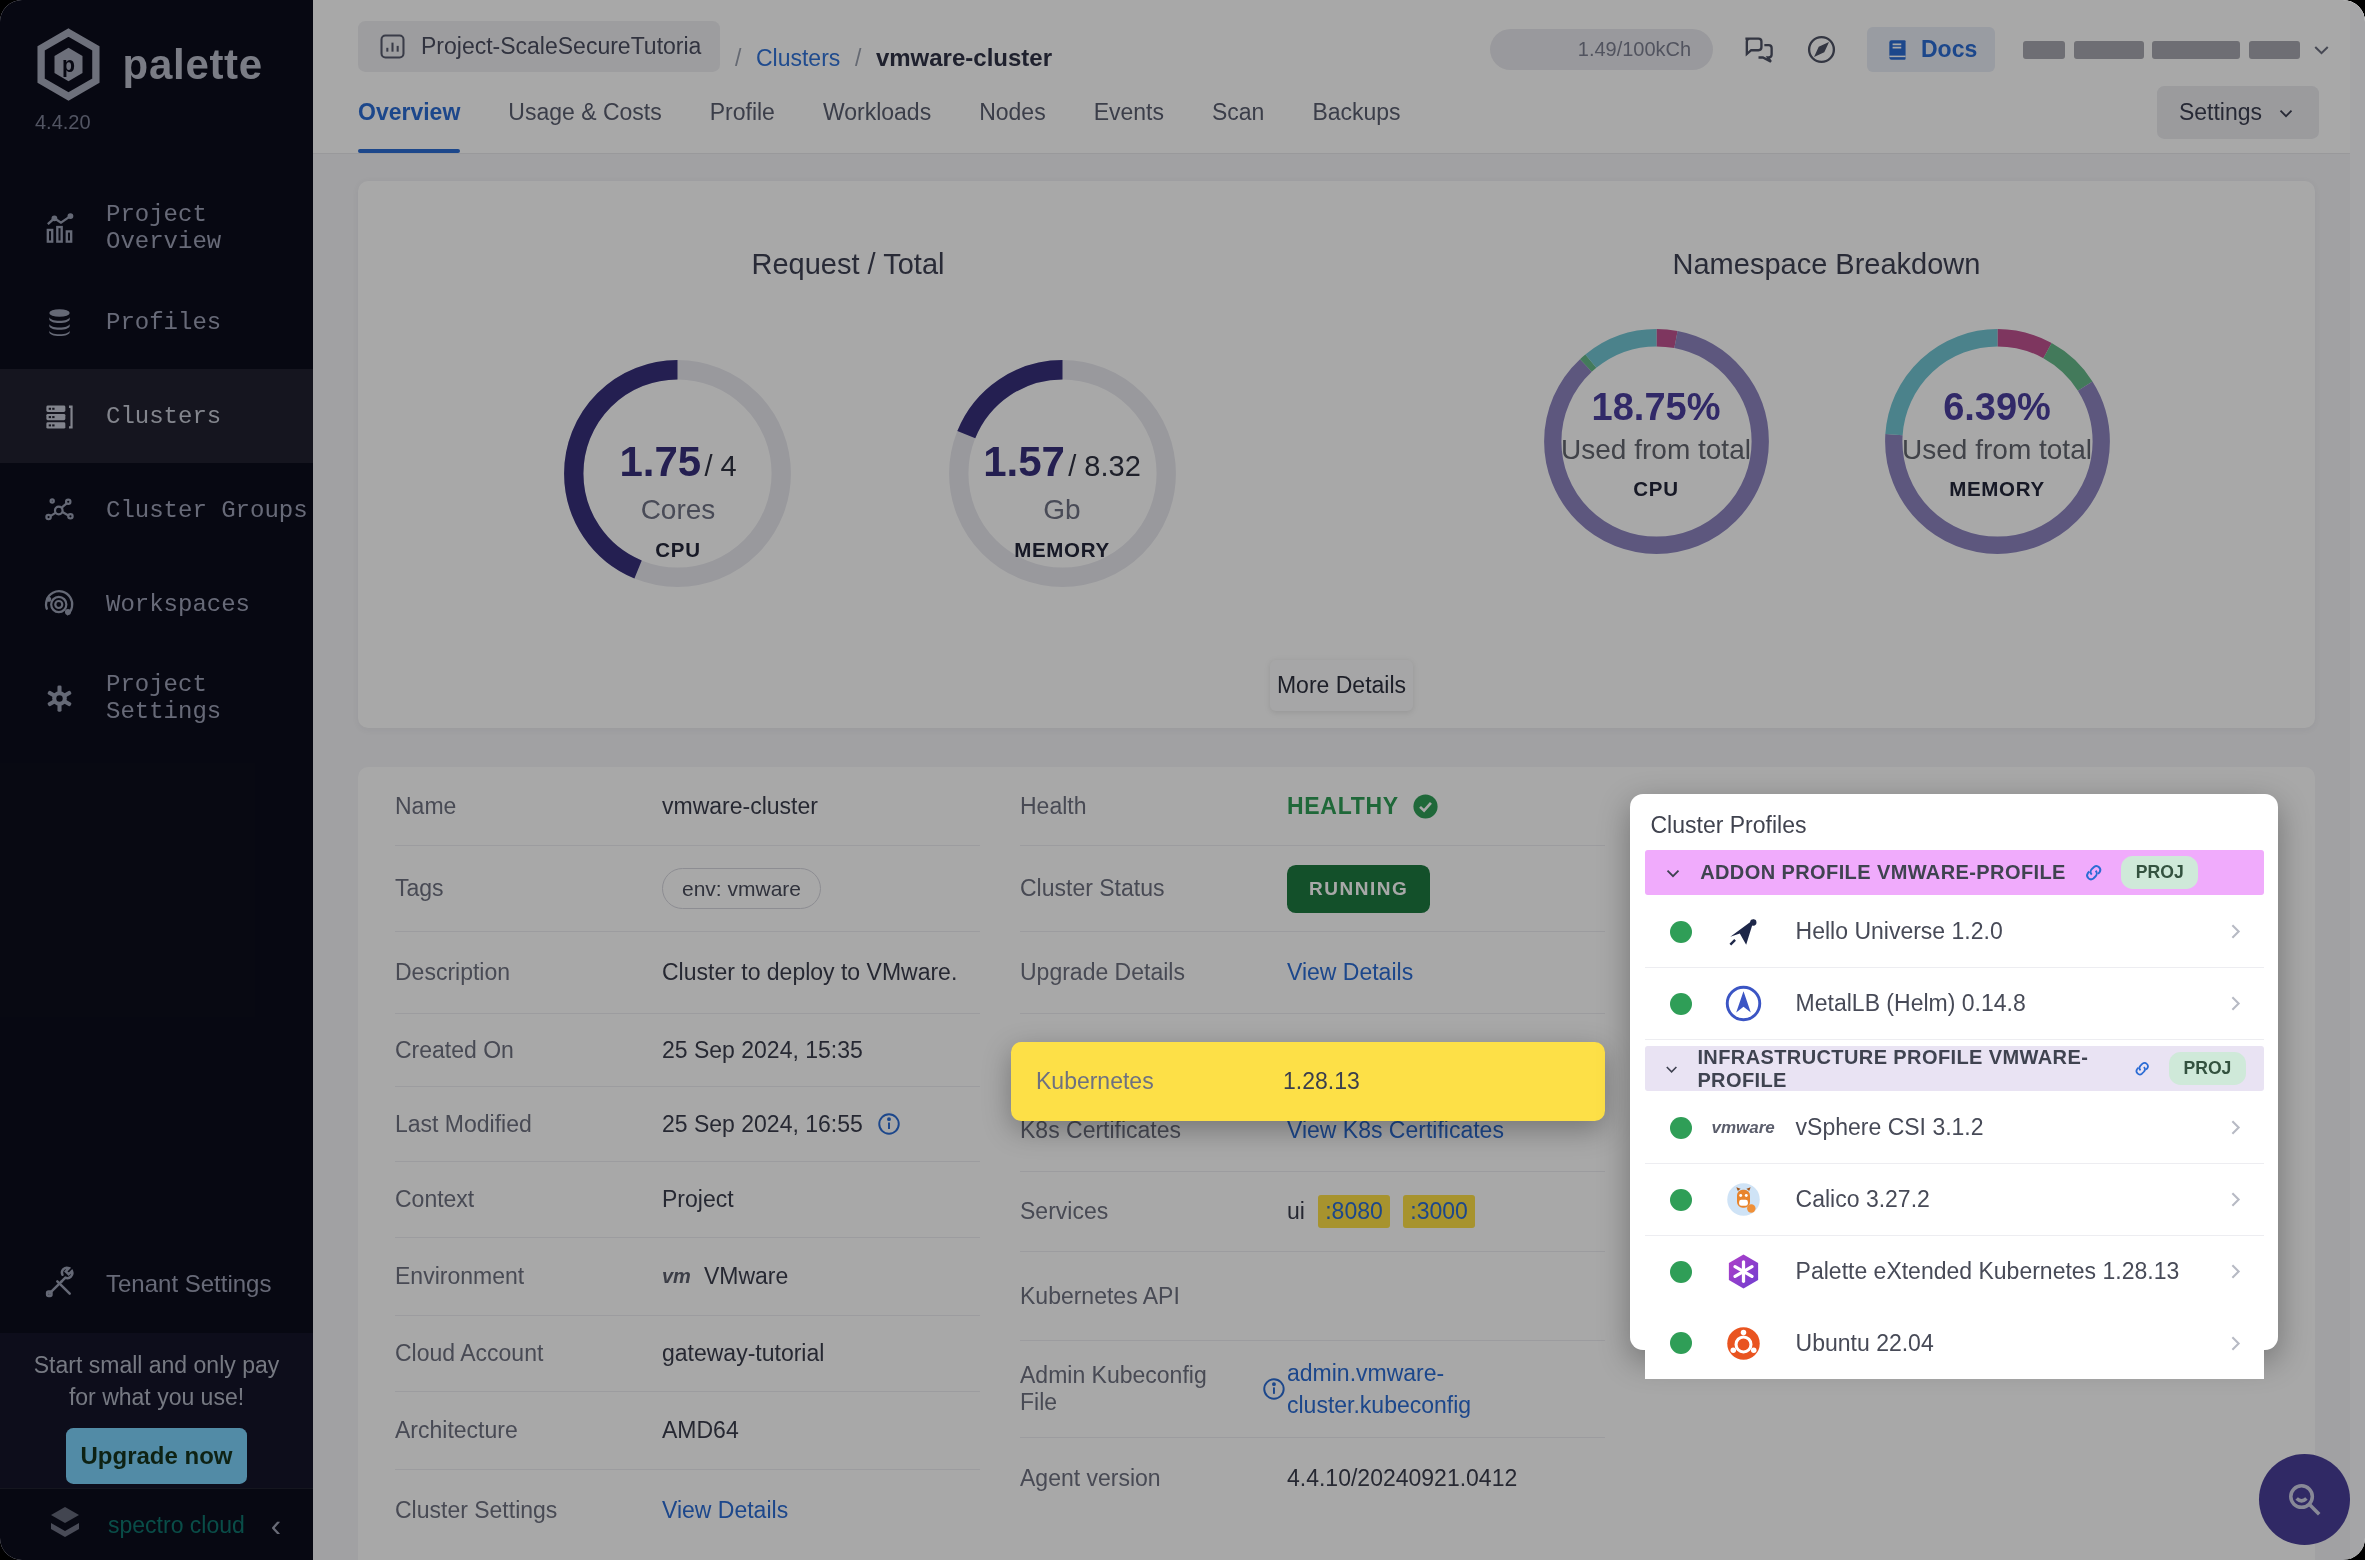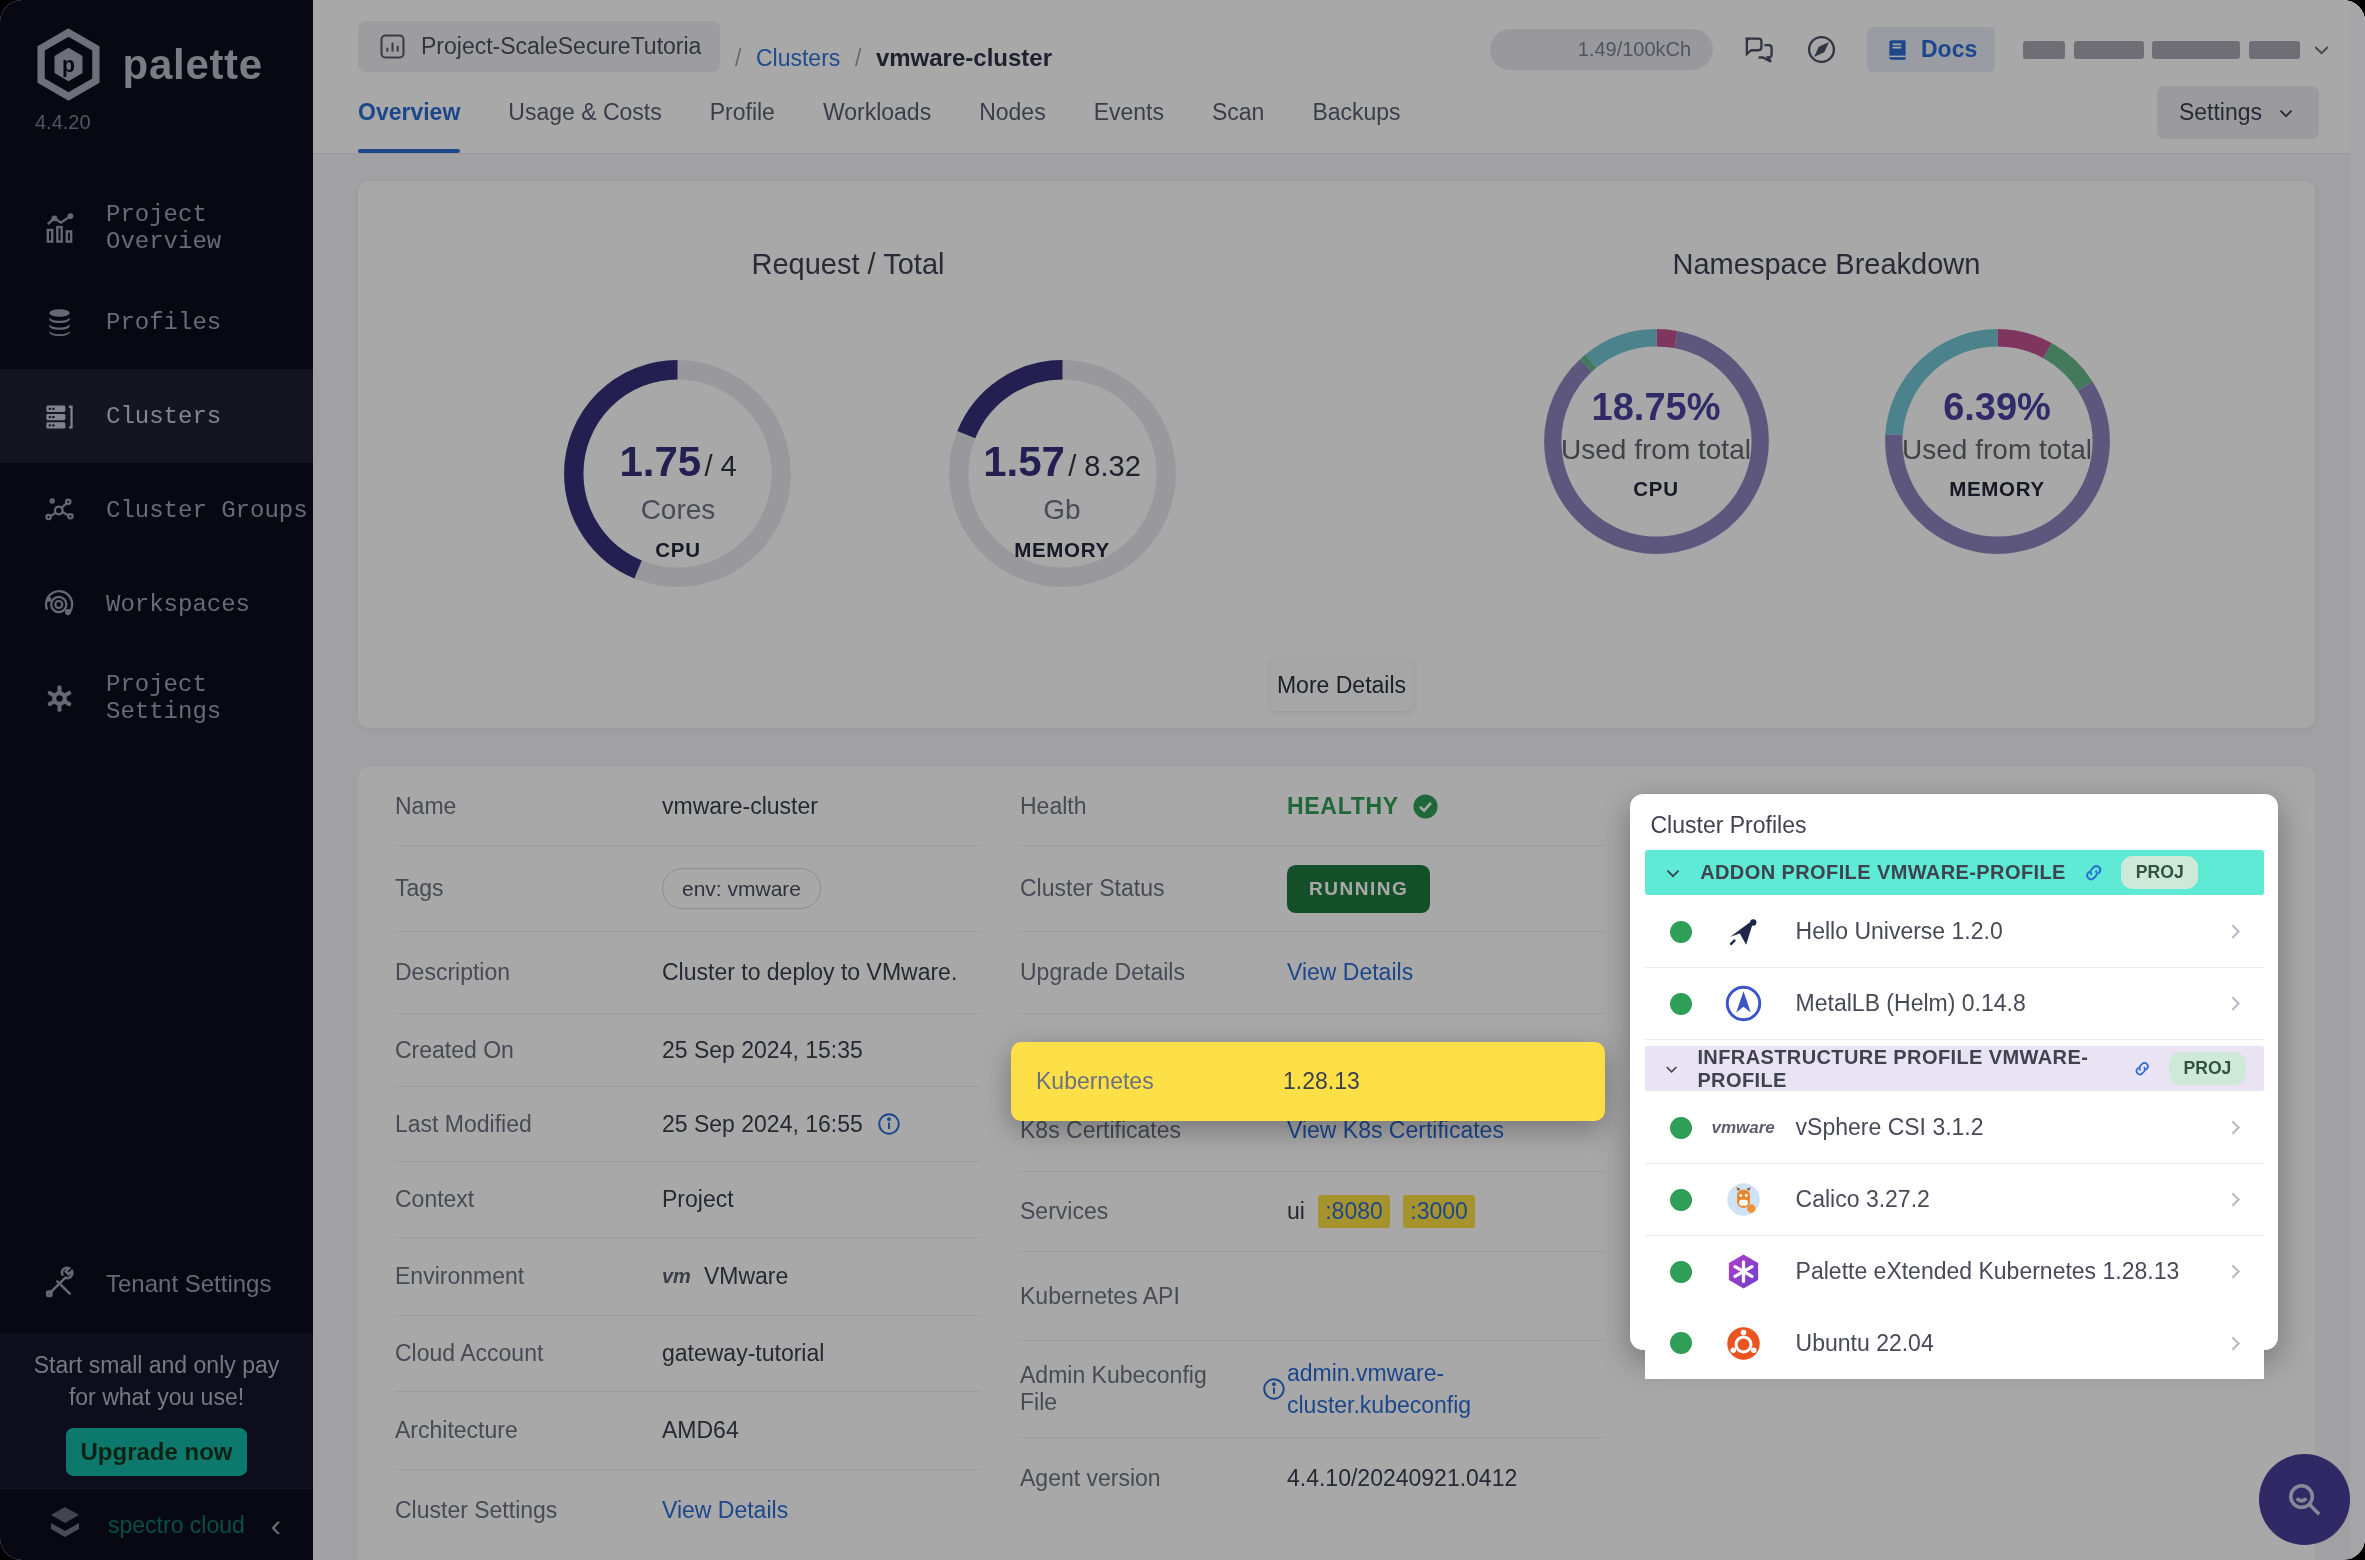--- a/index.html
+++ b/index.html
@@ -14,21 +14,21 @@
   .version { position:absolute; left:35px; top:111px; font-size:20px; color:#7c8095; }
   .nav { position:absolute; left:0; top:181px; width:313px;font-family:Liberation Mono, monospace; }
   .nav-item { height:94px; display:flex; align-items:center; padding-left:42px; gap:29px; cursor:pointer; }
   .nav-item .lbl { font-size:24px; color:#9da1b6; }
   .nav-item.active { background:#20212f; }
   .nav-item.active .lbl { color:#c7cad6; }
   .nav-icon { width:35px; height:35px; flex:0 0 35px; }
   .tenant { position:absolute; left:0; top:1238px; width:313px; height:91px; display:flex; align-items:center; padding-left:42px; gap:29px; cursor:pointer; }
   .promo { position:absolute; left:0; top:1333px; width:313px; height:155px; background:#14152a; text-align:center; padding-top:16px; }
   .promo .ptext { font-size:23px; color:#b4b8c6; line-height:32px; }
-  .upgrade-btn { margin:14.6px auto 0; width:181px; height:48px; background:#14b8a6; border:none; border-radius:7.3px; font-size:24px; font-weight:600; color:#16351f; cursor:pointer; display:block; font-family:inherit; }
+  .upgrade-btn { margin:14.6px auto 0; width:181px; height:56px; background:#7dd3fc; border:none; border-radius:7.3px; font-size:24px; font-weight:600; color:#16351f; cursor:pointer; display:block; font-family:inherit; }
   .side-footer { position:absolute; left:0; top:1488px; width:313px; height:73px; border-top:0.7px solid rgba(255,255,255,.09); display:flex; align-items:center; padding:0 32px 0 41px; gap:19px; }
   .side-footer .sf-text { font-size:23px; color:#0f766e; }
   .collapse { margin-left:auto; font-size:31px; color:#9fa3b5; cursor:pointer; line-height:1; }
 
   
   .topbar { position:absolute; left:313px; top:0; width:2053px; height:72px; background:#fff; z-index:10; display:flex; align-items:flex-end; }
   .crumb-chip { display:flex; align-items:center; gap:13px; background:#efeff2; border-radius:7.3px; padding:10.2px 19px; margin-left:45px; }
   .crumb-proj { font-size:23px; color:#4b4e60; }
   .crumb-sep { font-size:23px; color:#9aa0ae; margin:0 14.6px; }
   .crumb-link { font-size:23px; color:#3173d8; cursor:pointer; }
@@ -78,21 +78,21 @@
   .vm-mark { font-weight:700; font-style:italic; color:#5b5e6c; font-size:20px; }
 
   
   .dim { position:absolute; inset:0; background:rgba(0,0,0,.34); z-index:40; }
   .spot-row { position:absolute; left:1011px; top:1042px; width:594px; height:79px; background:#fde047; border-radius:10.2px; box-shadow:0 8.8px 29px rgba(0,0,0,.30); z-index:50; display:flex; align-items:center; padding-left:25px; }
   .spot-row .dlabel { flex:0 0 247px; }
 
   .profiles-panel { position:absolute; left:1630px; top:794px; width:648px; height:556px; background:#fff; border-radius:13px; box-shadow:0 10.2px 32px rgba(0,0,0,.32); z-index:50; }
   .pp-title { position:absolute; left:20.5px; top:17.6px; font-size:23px; color:#40434f; }
   .band { position:absolute; left:14.6px; width:619px; height:45px; border-radius:2.9px; display:flex; align-items:center; padding:0 17.6px; gap:16px; }
-  .band-addon { top:56px; background:#5eead4; }
+  .band-addon { top:56px; background:#f0abfc; }
   .band-infra { top:252px; background:#e9e3f3; }
   .band .btext { font-size:20px; font-weight:700; color:#3f4350; letter-spacing:0.4px; }
   .proj-badge { background:#cfe9d9; border-radius:11.7px; padding:5.9px 14.6px; font-size:17.6px; font-weight:700; color:#33523f; }
   .prow { position:absolute; left:14.6px; width:619px; height:72px; display:flex; align-items:center; border-bottom:0.7px solid #ededf1; cursor:pointer; background:#fff; }
   .prow .dot { width:22px; height:22px; border-radius:50%; background:#2f9e57; margin-left:25px; flex:0 0 22px; }
   .prow .picon { width:41px; height:41px; margin-left:31px; flex:0 0 41px; display:flex; align-items:center; justify-content:center; }
   .prow .pname { margin-left:32px; font-size:23px; color:#474a57; }
   .prow .chev { margin-left:auto; margin-right:16px; }
 
   .fab { position:absolute; left:2259px; top:1454px; width:91px; height:91px; border-radius:50%; background:#4a3f99; z-index:30; border:none; cursor:pointer; display:flex; align-items:center; justify-content:center; }

